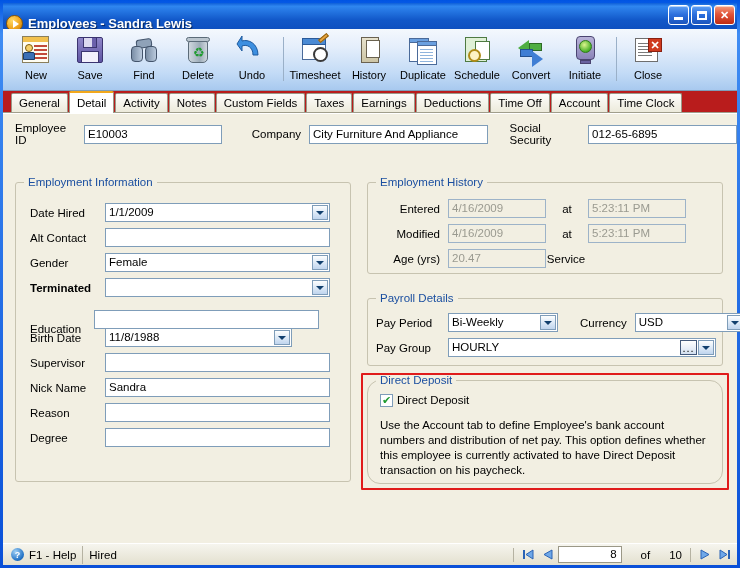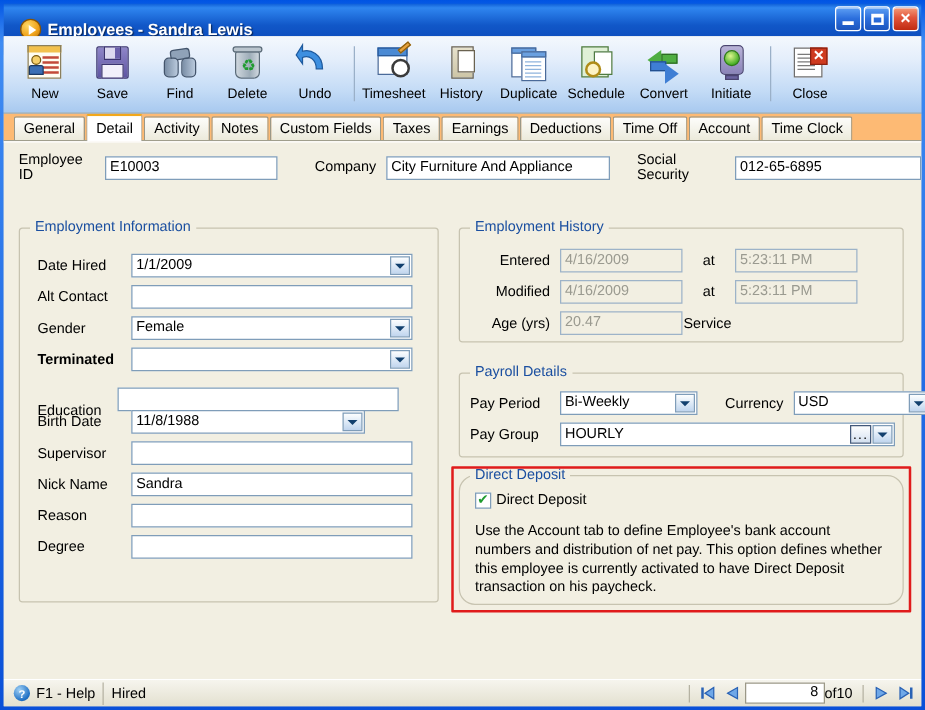--- a/index.html
+++ b/index.html
@@ -15,21 +15,21 @@
   .window {
     position: absolute; left: 0; top: 0;
     width: 740px; height: 568px;
     background: linear-gradient(to bottom, #0054e3 0%, #3f8cf3 6%, #0a50d8 100%);
     border: 0;
     padding: 3px 3px 3px 3px;
   }
   .titlebar {
     height: 41px;
     display: flex; align-items: center;
-    padding-left: 13px;
+    padding-left: 3px;
     background: linear-gradient(to bottom,
       #0e5fd8 0%, #2f86f0 8%, #1157c8 42%, #0a46b5 90%, #1b6fe0 100%);
     position: relative;
   }
   .titlebar-icon {
     width: 17px; height: 17px; border-radius: 50%;
     background: radial-gradient(circle at 35% 30%, #ffd966 0%, #f0a51e 55%, #b86f05 100%);
     border: 1px solid #8a5400;
     display: flex; align-items: center; justify-content: center;
     margin-right: 5px; flex: 0 0 auto;
@@ -160,21 +160,21 @@
   .light-lamp { left:10px; top:6px; width:13px; height:13px; border-radius:50%; background:radial-gradient(circle at 40% 35%,#ddf58e,#49b028 70%,#2f7a18); border:1px solid #2f7a18; }
   .light-base { left:11px; top:26px; width:11px; height:4px; background:#6a63a0; border:1px solid #4a4470; }
 
   .close-doc { left:3px; top:4px; width:23px; height:24px; background:#fff; border:1px solid #6e6e6e; }
   .close-lines { left:6px; top:9px; width:14px; height:1px; background:#7a7a7a; box-shadow:0 3px 0 #7a7a7a,0 6px 0 #7a7a7a,0 9px 0 #7a7a7a,0 12px 0 #7a7a7a; }
   .close-x { left:16px; top:4px; width:14px; height:14px; background:#cf3a1f; border:1px solid #8a2010; color:#fff; font-size:11px; font-weight:bold; line-height:12px; text-align:center; }
 
   
   .tabstrip {
     height: 22px;
-    background: #fdba74;
+    background: #b91c1c;
     display: flex; align-items: flex-end;
     padding-left: 8px;
     border-bottom: 1px solid #a09e8c;
     position: relative;
   }
   .tab {
     height: 19px;
     padding: 0 7px;
     margin-right: 1px;
     font-size: 11.5px;
@@ -315,21 +315,21 @@
     font-size: 11px;
   }
   .nav-input {
     width: 64px; height: 17px;
     background: #fff; border: 1px solid #9b9887;
     font-size: 11.5px; text-align: right;
     padding: 0 4px; line-height: 15px;
     color: #000;
   }
   .nav-sep { width:1px; height:14px; background:#b5b2a2; margin:0 4px; }
-  .nav-of { font-size: 11.5px; margin: 0 0; }
+  .nav-of { font-size: 11.5px; margin: 0 19px; }
   .nav-total { font-size: 11.5px; margin-right: 4px; }
 </style>
 </head>
 <body>
 
 <div class="window">
 
   <div class="titlebar">
     <div class="titlebar-icon"></div>
     <div class="title-text">

